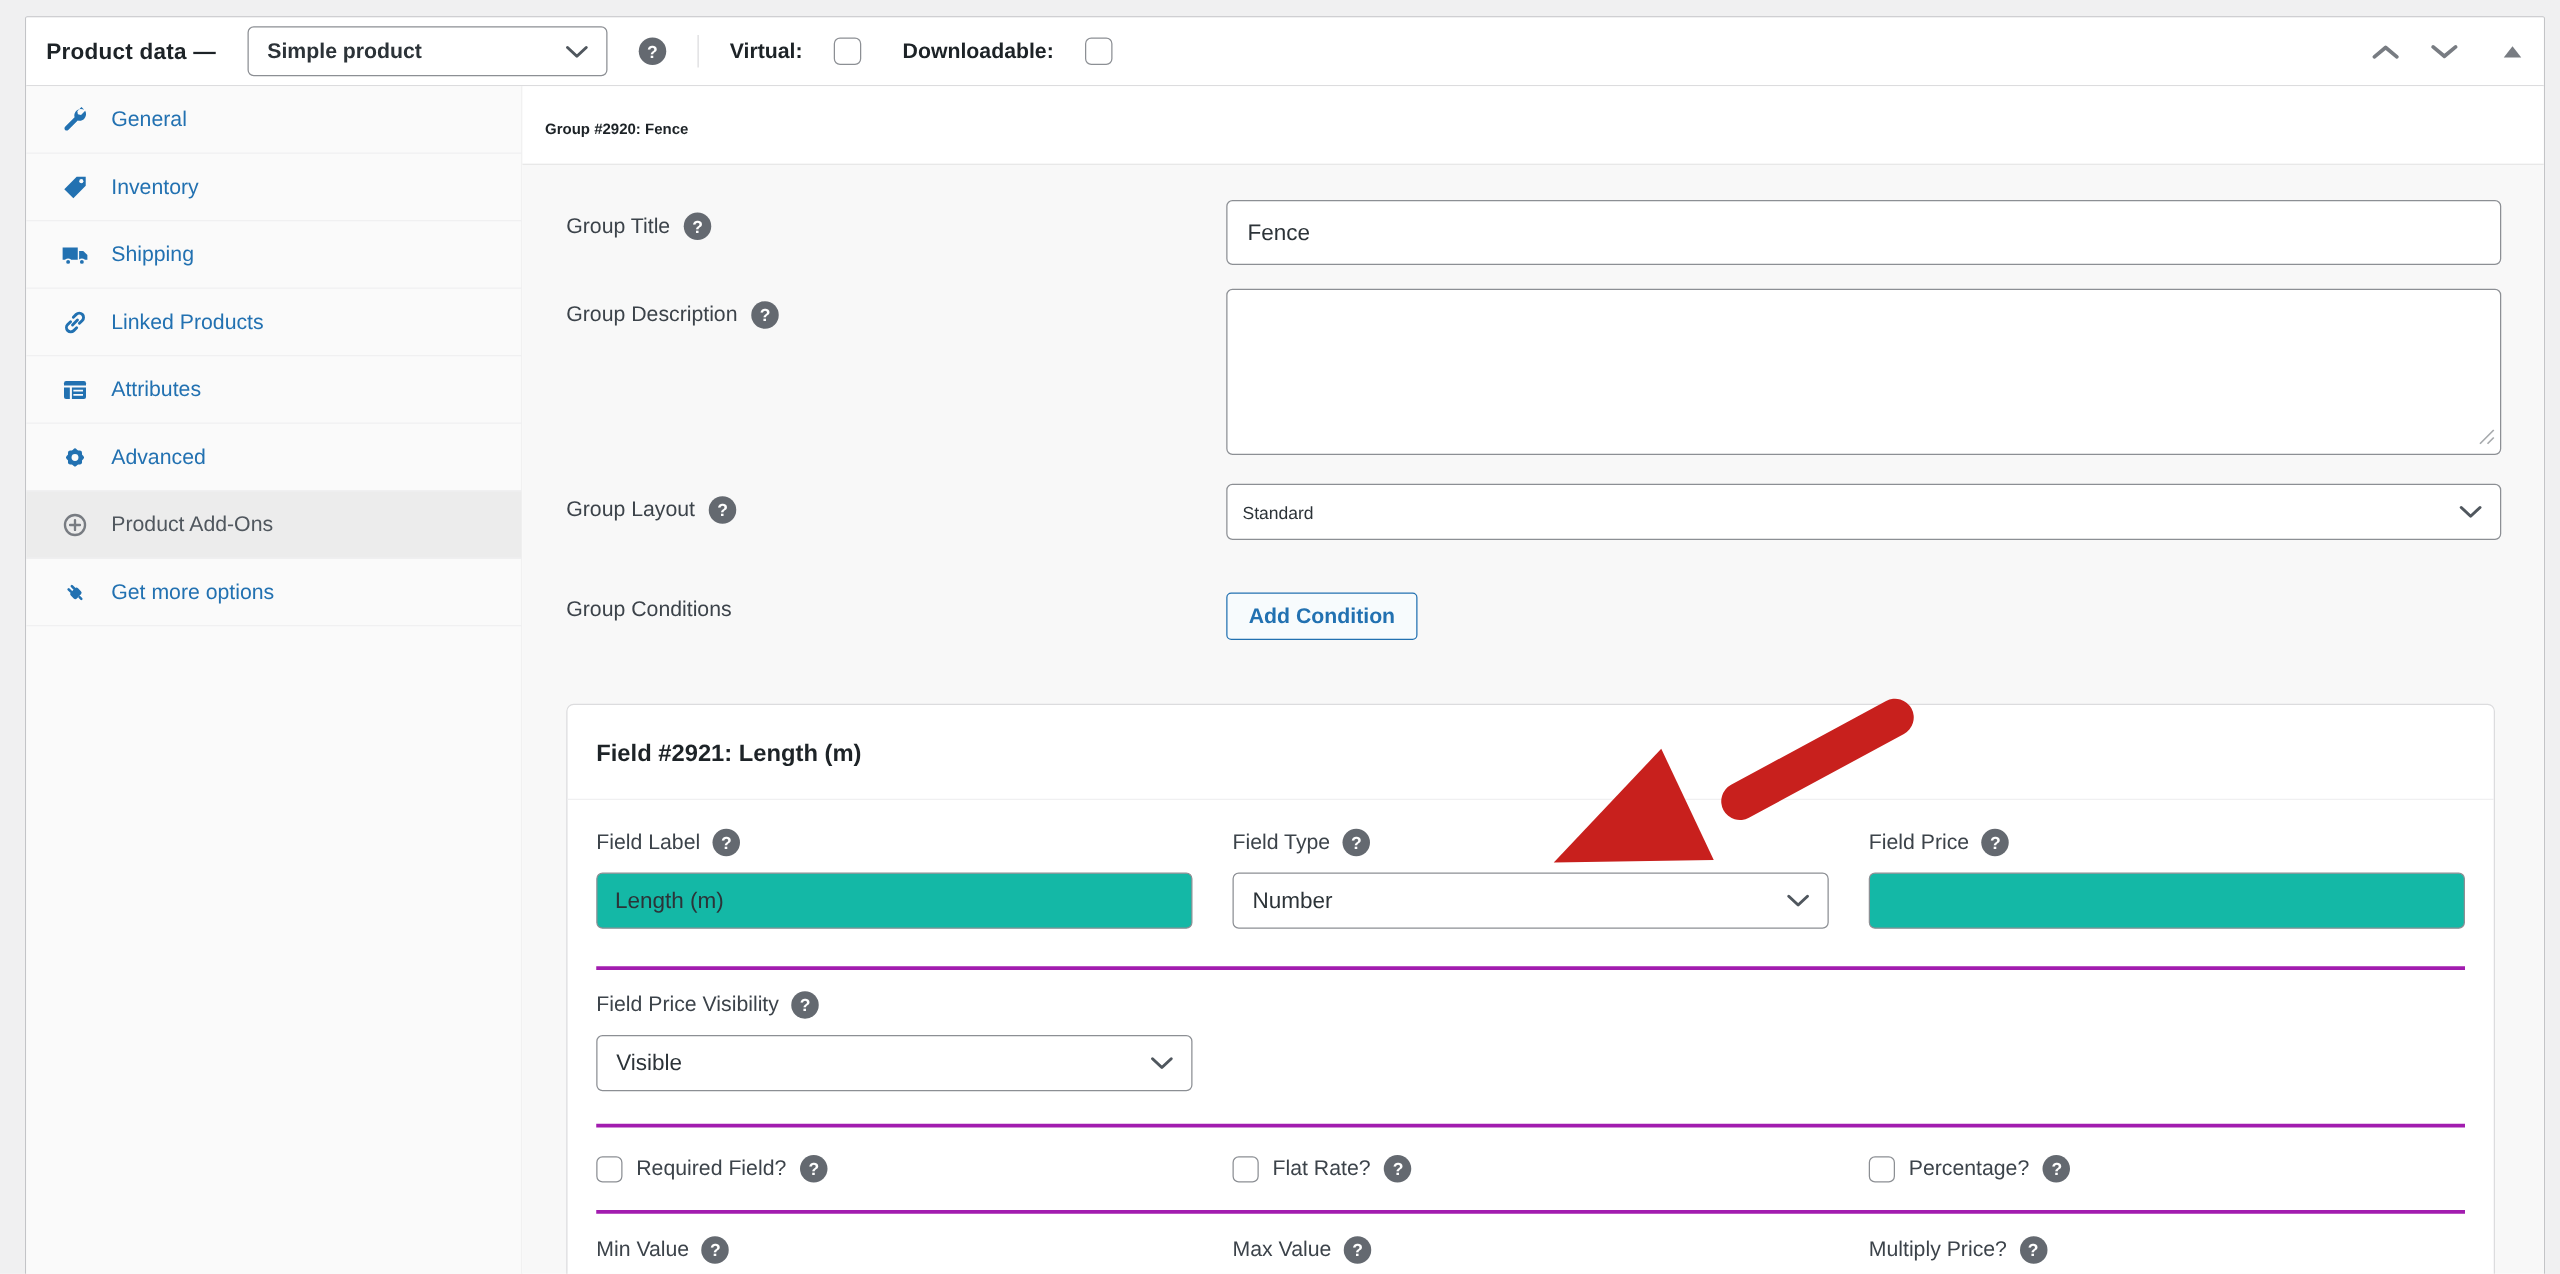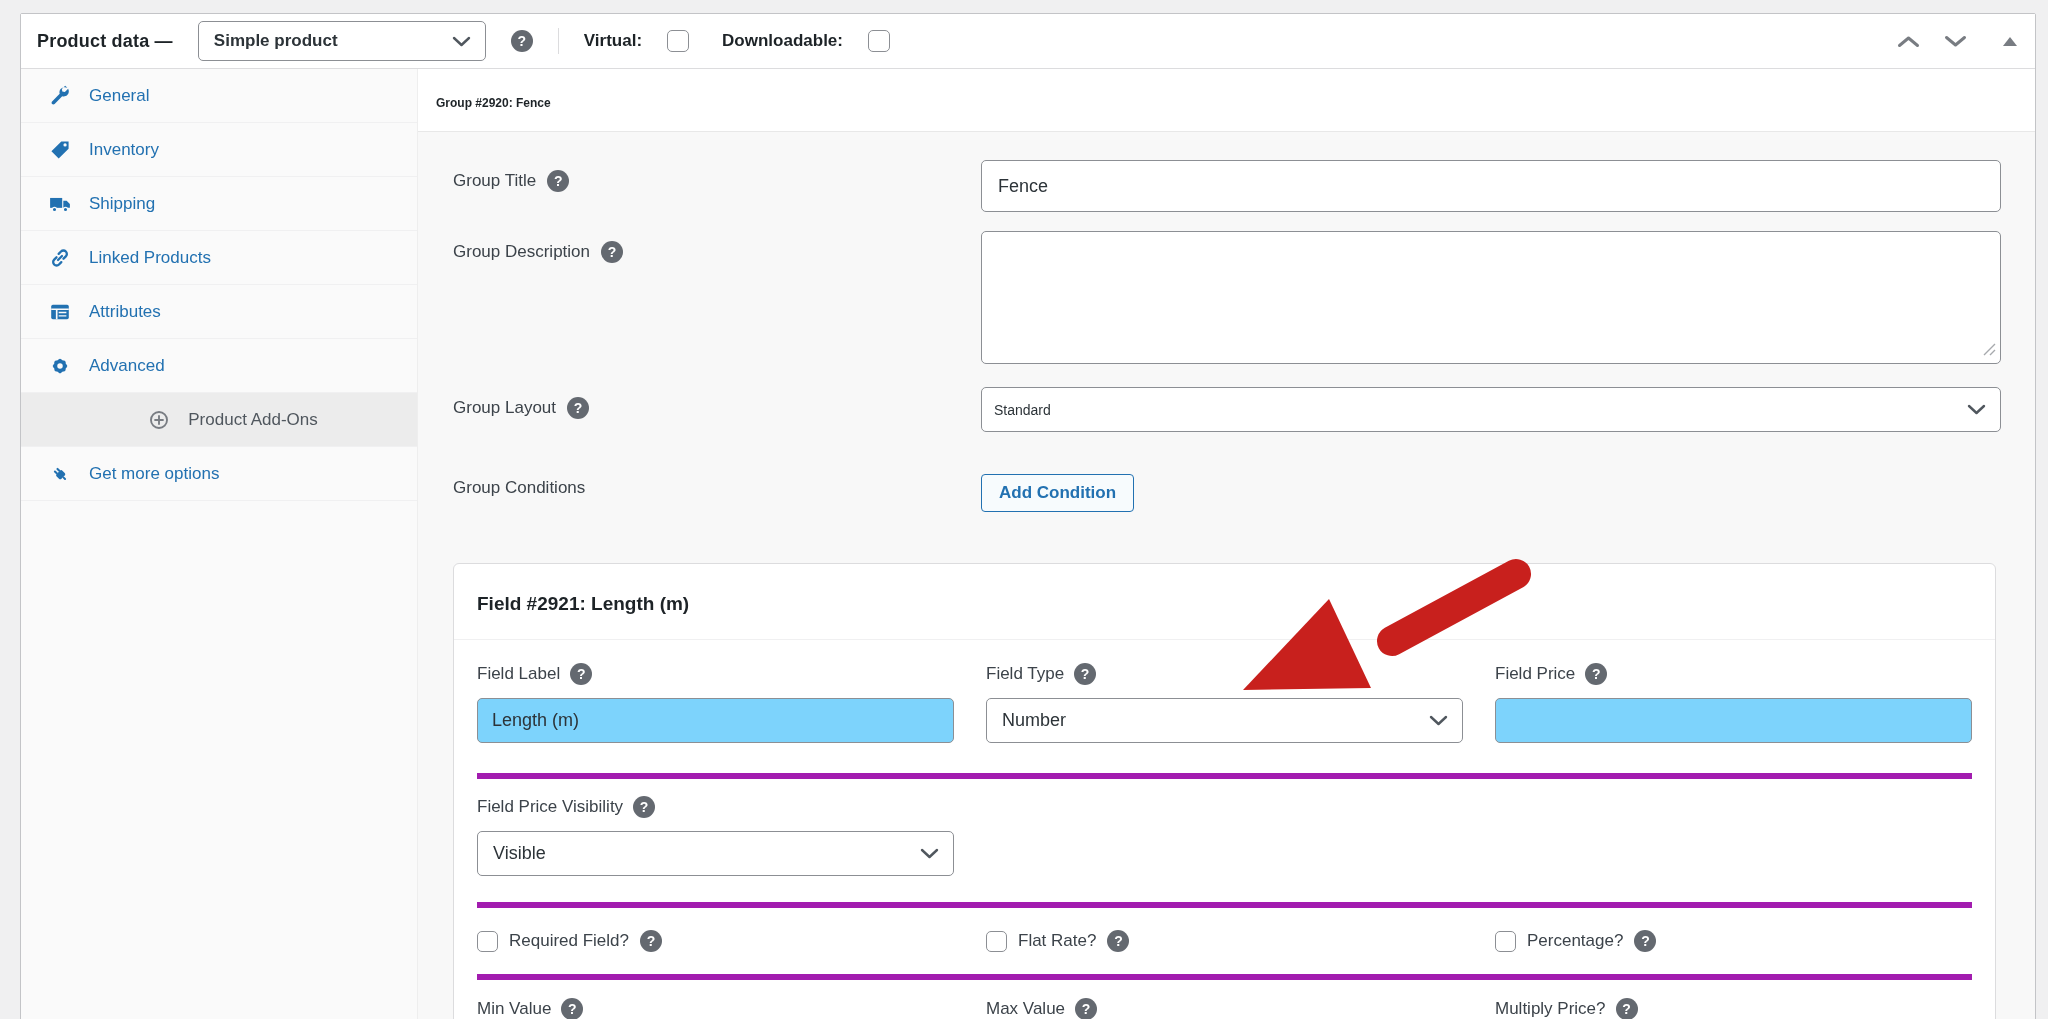--- a/index.html
+++ b/index.html
@@ -45,21 +45,21 @@
     border-bottom:9px solid #787c82;
   }
   
   .mb-body { flex:1; display:flex; align-items:stretch; min-height:0; }
   .sidebar { flex:0 0 397px; background:#fafafa; border-right:1px solid #eeeeee; }
   .tab {
     height:54px; display:flex; align-items:center; gap:17px; padding-left:27px;
     border-bottom:1px solid #f0f0f1; color:#2271b1; cursor:pointer; font-size:17px;
   }
   .tab .ticon { width:24px; display:flex; justify-content:center; align-items:center; color:#2271b1; }
-  .tab.active { background:#ececec; color:#50575e;justify-content:center; }
+  .tab.active { background:#ececec; color:#50575e; }
   .tab.active .ticon { color:#787c82; }
   
   .main { flex:1; background:#fff; position:relative; display:flex; flex-direction:column; min-width:0; }
   .group-heading { padding:27px 18px 21px; font-size:12px; font-weight:700; color:#1d2327; }
   .group-area { flex:1; background:#f8f8f8; border-top:1px solid #e8e8e8; padding:28px 34px 40px 35px; }
   .g-row { display:flex; align-items:flex-start; margin-bottom:19px; }
   .g-label { flex:0 0 528px; padding-top:10px; display:flex; align-items:center; gap:11px; color:#3c434a; }
   .g-control { flex:1; min-width:0; position:relative; }
   .text-input {
     display:block; width:100%; height:52px; border:1px solid #8c8f94; border-radius:5px;
@@ -72,30 +72,30 @@
   .mb36 { margin-bottom:36px; }
   .btn-secondary {
     display:inline-flex; align-items:center; height:38px; padding:0 17px;
     background:#f7fbfd; border:1px solid #2271b1; border-radius:4px;
     color:#2271b1; font:inherit; font-size:17px; font-weight:600; cursor:pointer; margin-top:6px;
   }
   
   .field-card { margin:51px 5px 0 0; background:#fff; border:1px solid #dcdcde; border-radius:6px; }
   .fc-header { padding:29px 23px 24px; font-size:19px; font-weight:700; color:#1d2327; border-bottom:1px solid #f0f0f1; }
   .fc-body { padding:0 23px; }
-  .fc-row { border-bottom:6px solid #a21caf; }
+  .fc-row { border-bottom:3px solid #a21caf; }
   .fc-grid { display:grid; grid-template-columns:1fr 1fr 1fr; column-gap:32px; }
   .rowA { padding:23px 0 30px; }
   .rowB { padding:17px 0 26px; }
   .rowC { padding:22px 0; }
   .rowD { padding:18px 0 21px; }
   .f-label { display:flex; align-items:center; gap:10px; margin-bottom:13px; color:#3c434a; }
   .f-input {
     display:block; width:100%; height:45px; border:1px solid #8c8f94; border-radius:5px;
-    background:#7dd3fc; font:inherit; font-size:18px; color:#2c3338; padding:0 14px; outline:none;
+    background:#14b8a6; font:inherit; font-size:18px; color:#2c3338; padding:0 14px; outline:none;
   }
   .f-select { height:45px; font-size:18px; }
   .chk-item { display:flex; align-items:center; gap:11px; color:#3c434a; }
   .chk {
     width:21px; height:21px; border:1px solid #8c8f94; border-radius:5px;
     background:#fff; flex:none; cursor:pointer;
   }
   
   .arrow-overlay { position:absolute; inset:0; width:2048px; height:1019px; pointer-events:none; z-index:6; }
   .page-scroll-gutter { position:absolute; right:0; top:0; width:12px; height:1019px; background:#f0f0f1; }

